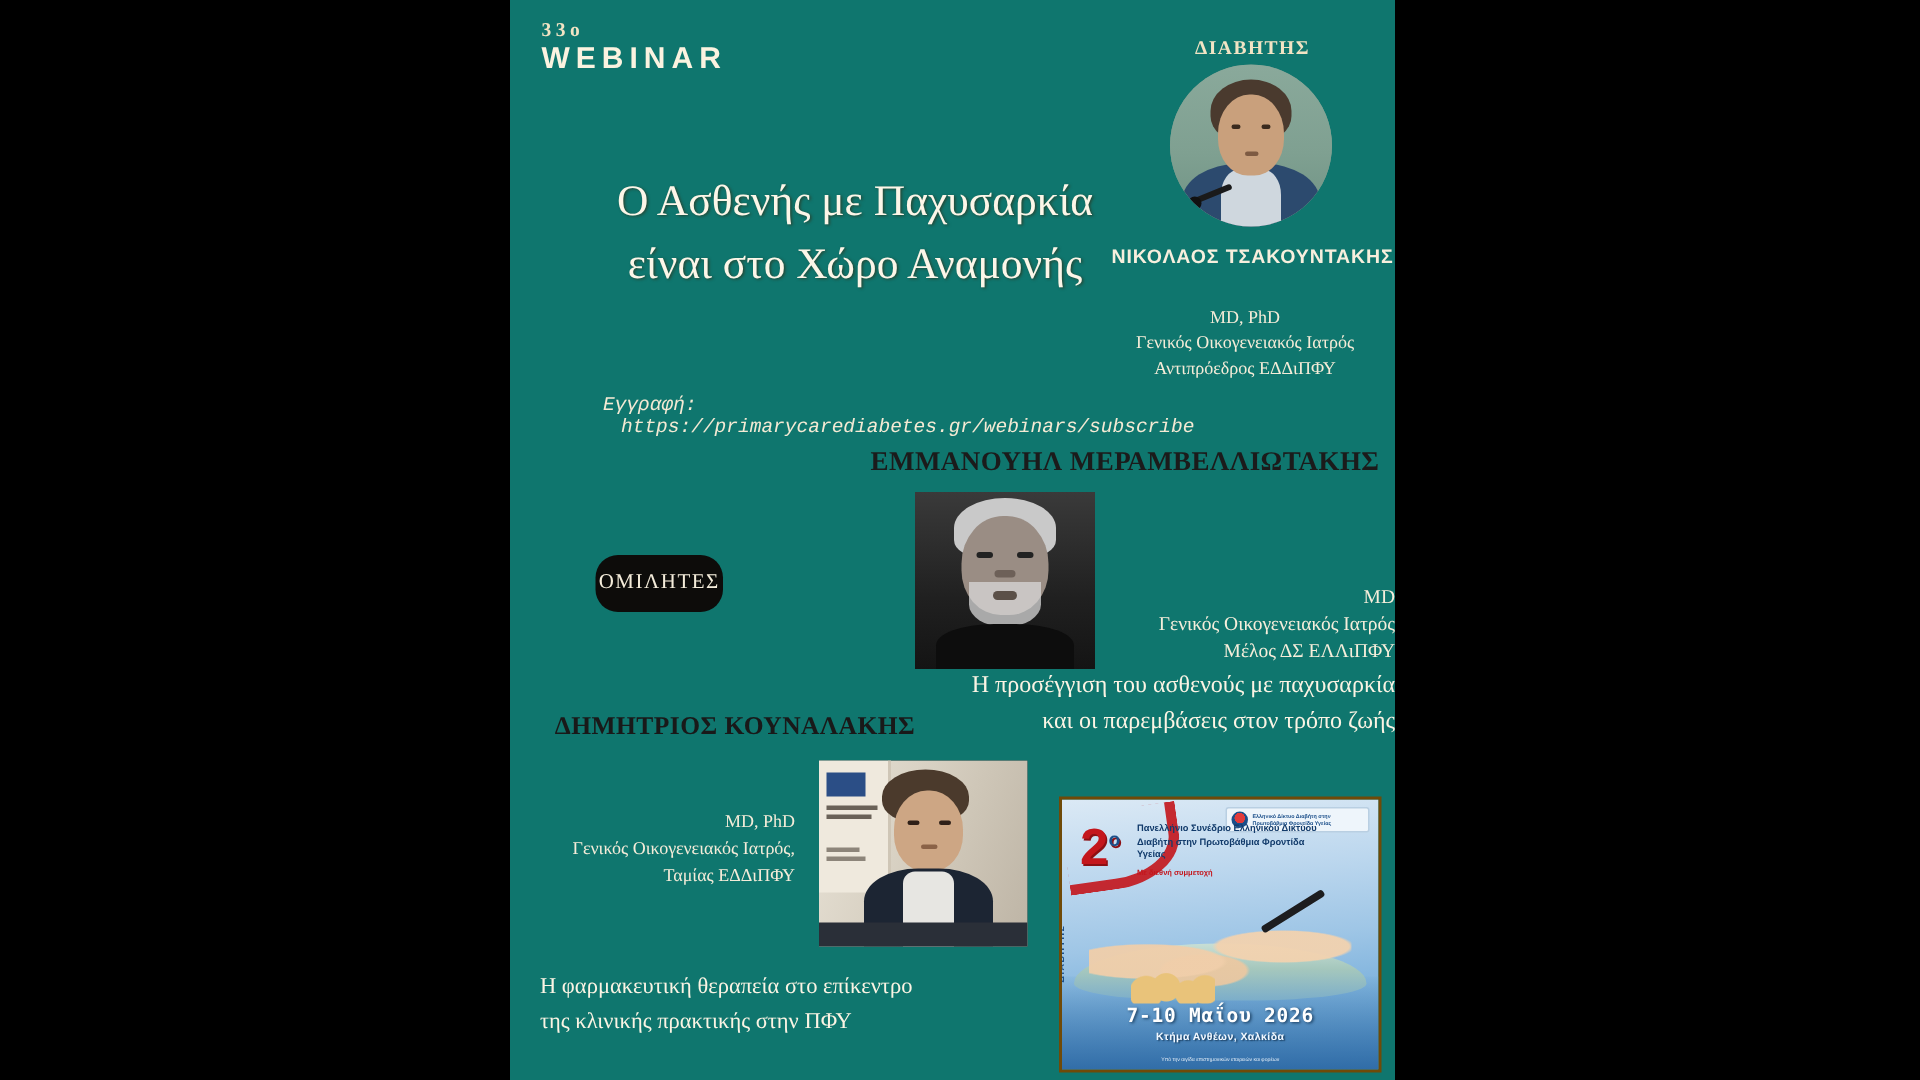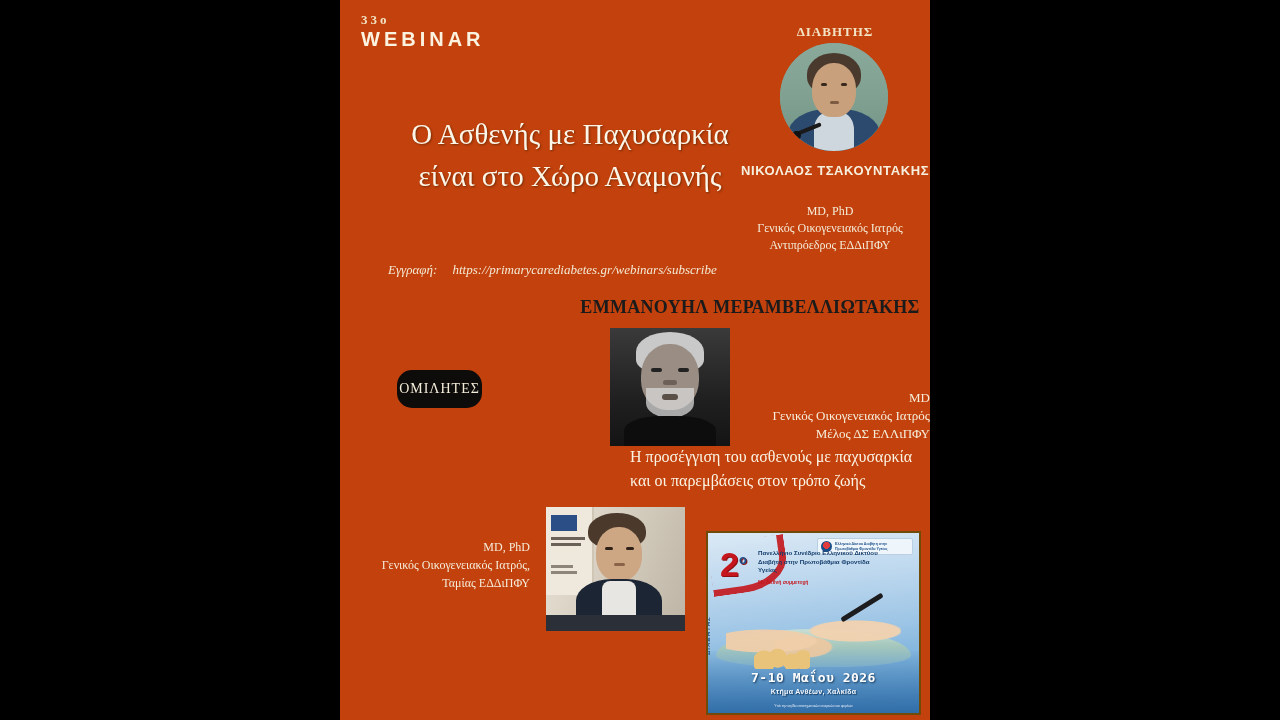--- a/index.html
+++ b/index.html
@@ -2,21 +2,21 @@
 <html><head>
 <meta charset="utf-8">
 <style>
   html,body{margin:0;padding:0;background:#000;}
   body{width:1280px;height:720px;overflow:hidden;font-family:"Liberation Serif",serif;}
   #stage{position:relative;width:1280px;height:720px;background:#000;}
 
   
   #poster{
     position:absolute; left:340px; top:0; width:638px; height:720px;
-    background:#c2410c; overflow:hidden;
+    background:#0f766e; overflow:hidden;
   }
 
   
   .webinar-no{
     position:absolute; left:21px; top:10px;
     color:#f2e4c4; font-family:"Liberation Serif",serif;
     font-size:13px; font-weight:bold; letter-spacing:3px; line-height:19px;
   }
   .webinar-word{
     position:absolute; left:21px; top:28px;
@@ -58,22 +58,22 @@
   
   .main-title{
     position:absolute; left:50px; top:113px; width:360px;
     text-align:center; color:#fcf6e8;
     font-family:"Liberation Serif",serif; font-size:29px; line-height:42px;
     text-shadow:1px 1px 2px rgba(60,30,0,.55);
   }
 
   
   .reg{
-    position:absolute; left:48px; top:262px; width:400px;
-    color:#f4ead4; font-family:Liberation Serif, serif;
+    position:absolute; left:62px; top:262px; width:400px;
+    color:#f4ead4; font-family:Liberation Mono, monospace;
     font-size:13px; font-style:italic;
   }
   .reg .lbl{font-style:italic;}
   .reg .url{font-style:italic; margin-left:12px;}
 
   
   .sp1-name{
     position:absolute; left:235px; top:297px; width:350px; text-align:center;
     color:#1b1b1b; font-family:"Liberation Serif",serif; font-weight:bold;
     font-size:18px; letter-spacing:.3px;
@@ -81,21 +81,21 @@
   .sp1-photo{
     position:absolute; left:270px; top:328px; width:120px; height:118px;
     background:#2c2c2c; overflow:hidden;
   }
   .sp1-cred{
     position:absolute; left:390px; top:353px; width:200px; text-align:right;
     color:#f6eedb; font-family:"Liberation Serif",serif;
     font-size:13px; line-height:18px;margin-top:36px;
   }
   .sp1-talk{
-    position:absolute; left:290px; top:445px; width:300px; text-align:left;
+    position:absolute; left:290px; top:445px; width:300px; text-align:right;
     color:#fbf4e4; font-family:"Liberation Serif",serif;
     font-size:16px; line-height:24px;
   }
 
   .omilites{
     position:absolute; left:57px; top:370px; width:85px; height:38px;
     background:#0d0c0a; color:#f4ecda; display:flex; align-items:center;
     justify-content:center; font-family:"Liberation Serif",serif;
     font-size:14px; letter-spacing:1px;border-radius:15px;
   }
@@ -265,20 +265,21 @@
         <div style="position:absolute;left:36px;top:60px;width:48px;height:30px;background:#d8d8d8;border-radius:0 0 50% 50%;opacity:.75;"></div>
         <div style="position:absolute;left:52px;top:66px;width:16px;height:6px;background:#5b5048;border-radius:4px;"></div>
         <div class="f-body" style="left:14px;top:88px;width:92px;height:34px;background:#0d0d0d;"></div>
       </div>
     </div>
     <div class="sp1-cred" style="white-space:pre-line">MD
 Γενικός Οικογενειακός Ιατρός
 Μέλος ΔΣ ΕΛΛιΠΦΥ</div>
     <div class="sp1-talk">Η προσέγγιση του ασθενούς με παχυσαρκία και οι παρεμβάσεις στον τρόπο ζωής</div>
 
+    <div class="sp2-name">ΔΗΜΗΤΡΙΟΣ ΚΟΥΝΑΛΑΚΗΣ</div>
     <div class="sp2-photo">
       <div class="face">
         <div class="f-bg" style="background:linear-gradient(110deg,#e8e2d6 0%,#d9d2c4 38%,#cfc7b8 60%,#bdb4a5 100%)"></div>
         <div style="position:absolute;left:0;top:0;width:46px;height:88px;background:#efe9dd;border-right:2px solid #cfc6b6;"></div>
         <div style="position:absolute;left:5px;top:8px;width:26px;height:16px;background:#2b4e86;"></div>
         <div style="position:absolute;left:5px;top:30px;width:34px;height:3px;background:#6a6258;"></div>
         <div style="position:absolute;left:5px;top:36px;width:30px;height:3px;background:#6a6258;"></div>
         <div style="position:absolute;left:5px;top:58px;width:22px;height:3px;background:#8d857a;"></div>
         <div style="position:absolute;left:5px;top:64px;width:26px;height:3px;background:#8d857a;"></div>
         <div class="f-hair" style="left:42px;top:6px;width:58px;height:36px;background:#4b3a2c;"></div>
@@ -287,20 +288,21 @@
         <div style="position:absolute;left:80px;top:40px;width:8px;height:3px;background:#2f2018;border-radius:2px;"></div>
         <div style="position:absolute;left:68px;top:56px;width:11px;height:3px;background:#8a6247;border-radius:2px;"></div>
         <div class="f-body" style="left:30px;top:72px;width:86px;height:52px;background:#1c2533;"></div>
         <div style="position:absolute;left:56px;top:74px;width:34px;height:50px;background:#e7e6e2;border-radius:8px 8px 0 0;"></div>
         <div style="position:absolute;left:0;bottom:0;width:100%;height:16px;background:#2a2f38;"></div>
       </div>
     </div>
     <div class="sp2-cred" style="white-space:pre-line">MD, PhD
 Γενικός Οικογενειακός Ιατρός,
 Ταμίας ΕΔΔιΠΦΥ</div>
+    <div class="sp2-talk">Η φαρμακευτική θεραπεία στο επίκεντρο της κλινικής πρακτικής στην ΠΦΥ</div>
 
     <div class="congress">
       <div class="cg-band"></div>
       <div class="cg-island"></div>
       <div class="cg-hands"></div>
       <div class="cg-family"></div>
       <div class="cg-pen"></div>
       <div class="cg-swoosh"></div>
       <div class="cg-two">
         <span>2</span><sup>ο</sup>

